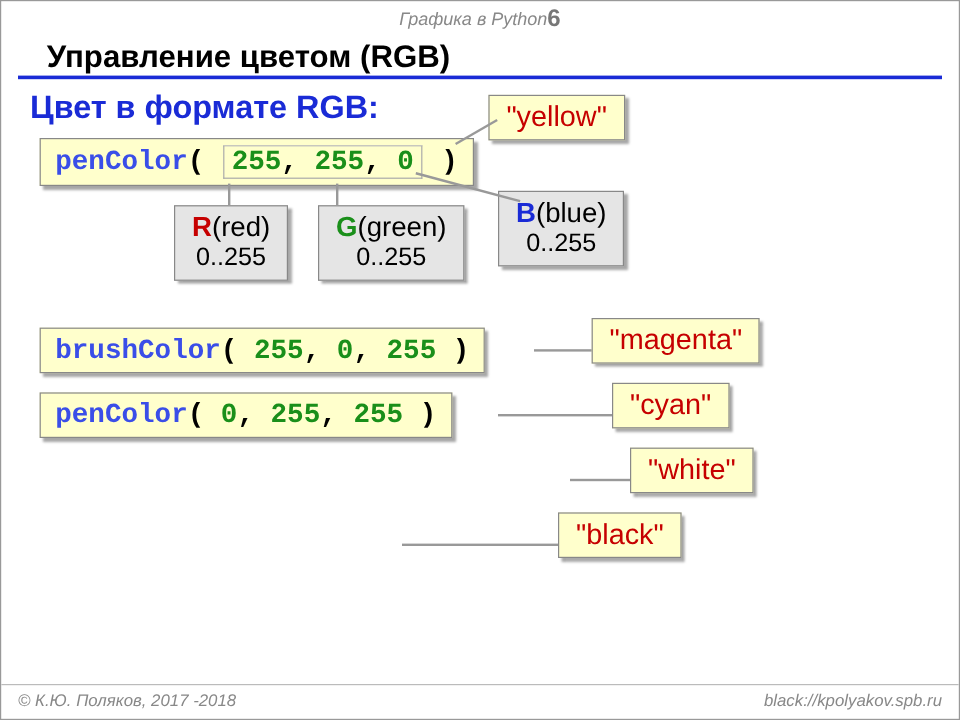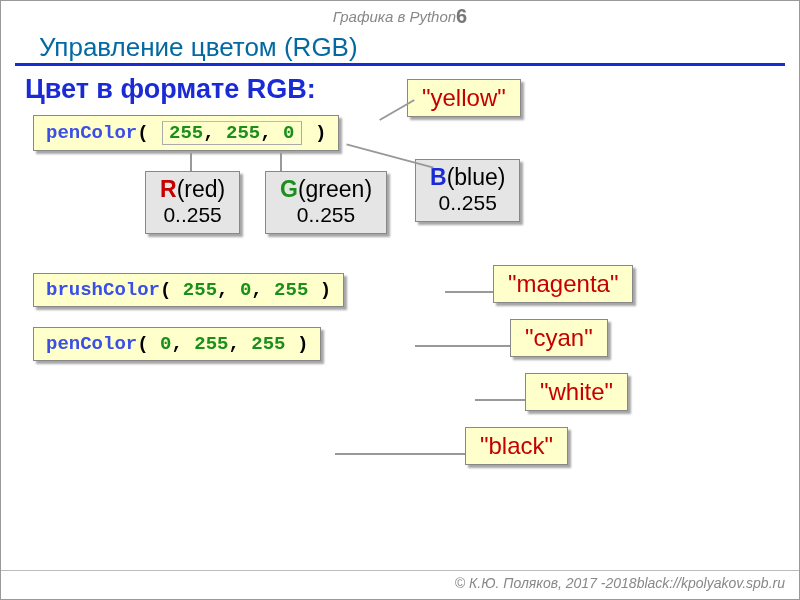--- a/index.html
+++ b/index.html
@@ -18,41 +18,41 @@
     justify-content: center;
     align-items: center;
     padding: 4px 14px 2px 14px;
     color: #888;
     font-style: italic;
     font-size: 15px;
   }
   .pagenum { font-style: normal; font-size: 20px; color: #777; font-weight: bold; }
   .title {
     font-size: 26px;
-    font-weight: normal;
-    color: #0369a1;
+    font-weight: bold;
+    color: #000000;
     padding: 0 24px;
     border-bottom: 3px solid #1a2bd6;
     margin: 2px 14px 8px 14px;
   }
   .subtitle {
     font-size: 27px;
     font-weight: bold;
     color: #1a2bd6;
     padding: 0 24px;
   }
   .content { position: relative; padding: 0 24px; }
   .codebox, .callout, .infobox {
     box-shadow: 3px 3px 2px rgba(0,0,0,.35);
     border: 1px solid #888;
   }
   .codebox {
     background: #ffffcc;
     font-family: "Courier New", monospace;
-    font-size: 19px;
+    font-size: 23px;
     font-weight: bold;
     color: #000;
     padding: 5px 12px;
     display: inline-block;
     white-space: nowrap;
   }
   .fn { color: #3a4ee8; }
   .num { color: #1a8f1a; }
   .callout {
     background: #ffffcc;
@@ -79,21 +79,21 @@
     height: 2px;
   }
   .vconn {
     position: absolute;
     background: #999;
     width: 2px;
   }
   .footer {
     position: absolute;
     bottom: 4px; left: 0; right: 0;
-    display: flex; justify-content: flex-end;
+    display: flex; justify-content: space-between;
     padding: 4px 14px;
     color: #888; font-style: italic; font-size: 14px;
     border-top: 1px solid #bbb;
   }
   
   .numgroup {
     display: inline-block;
     border: 1.5px solid #aaa;
     border-top-color: #bbb;
     padding: 0 6px;

